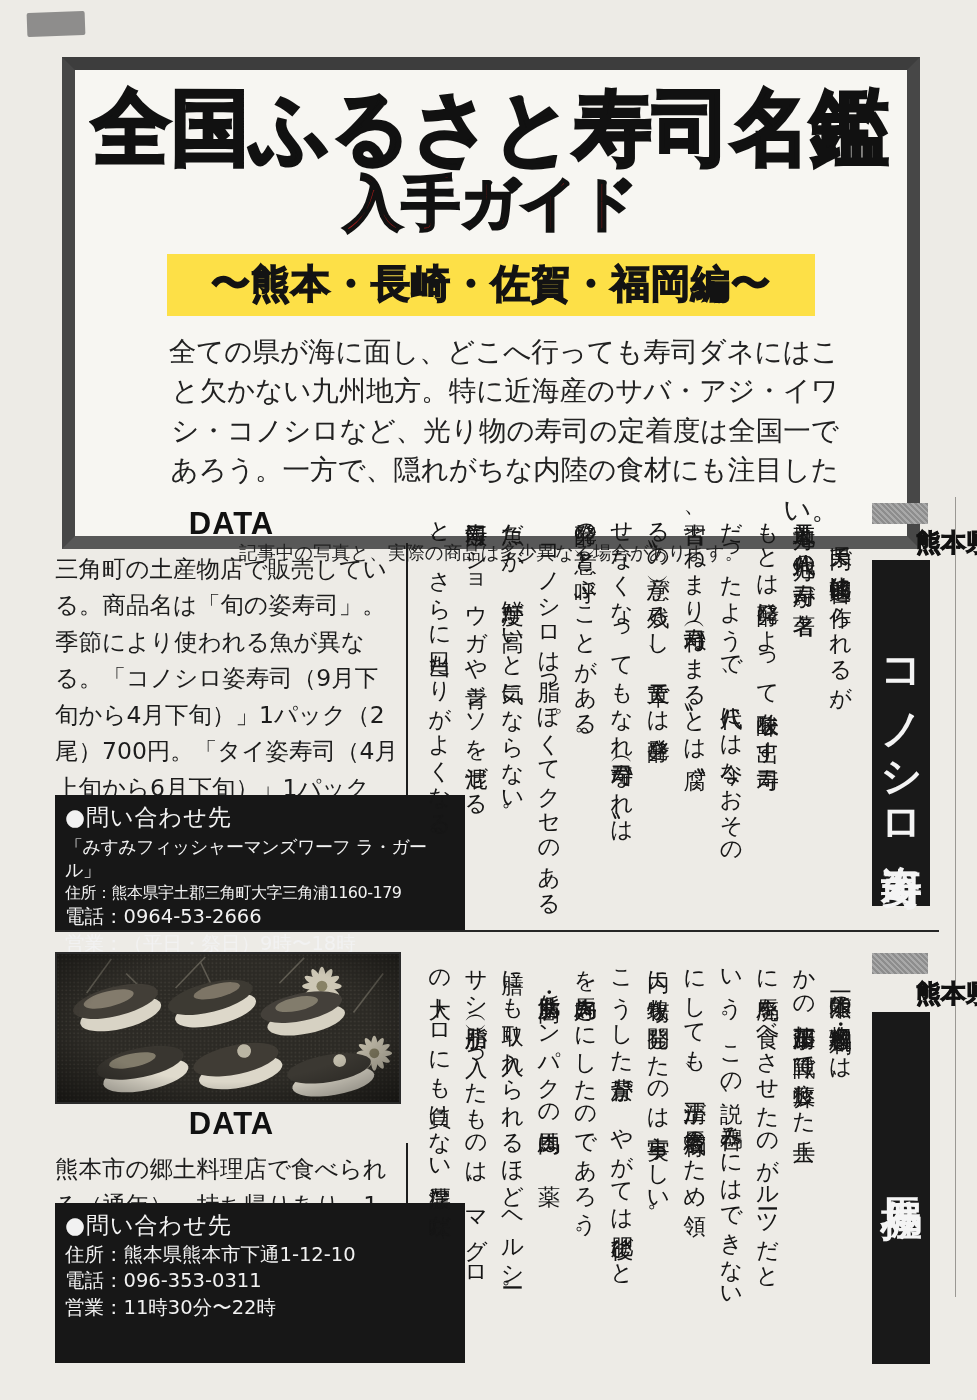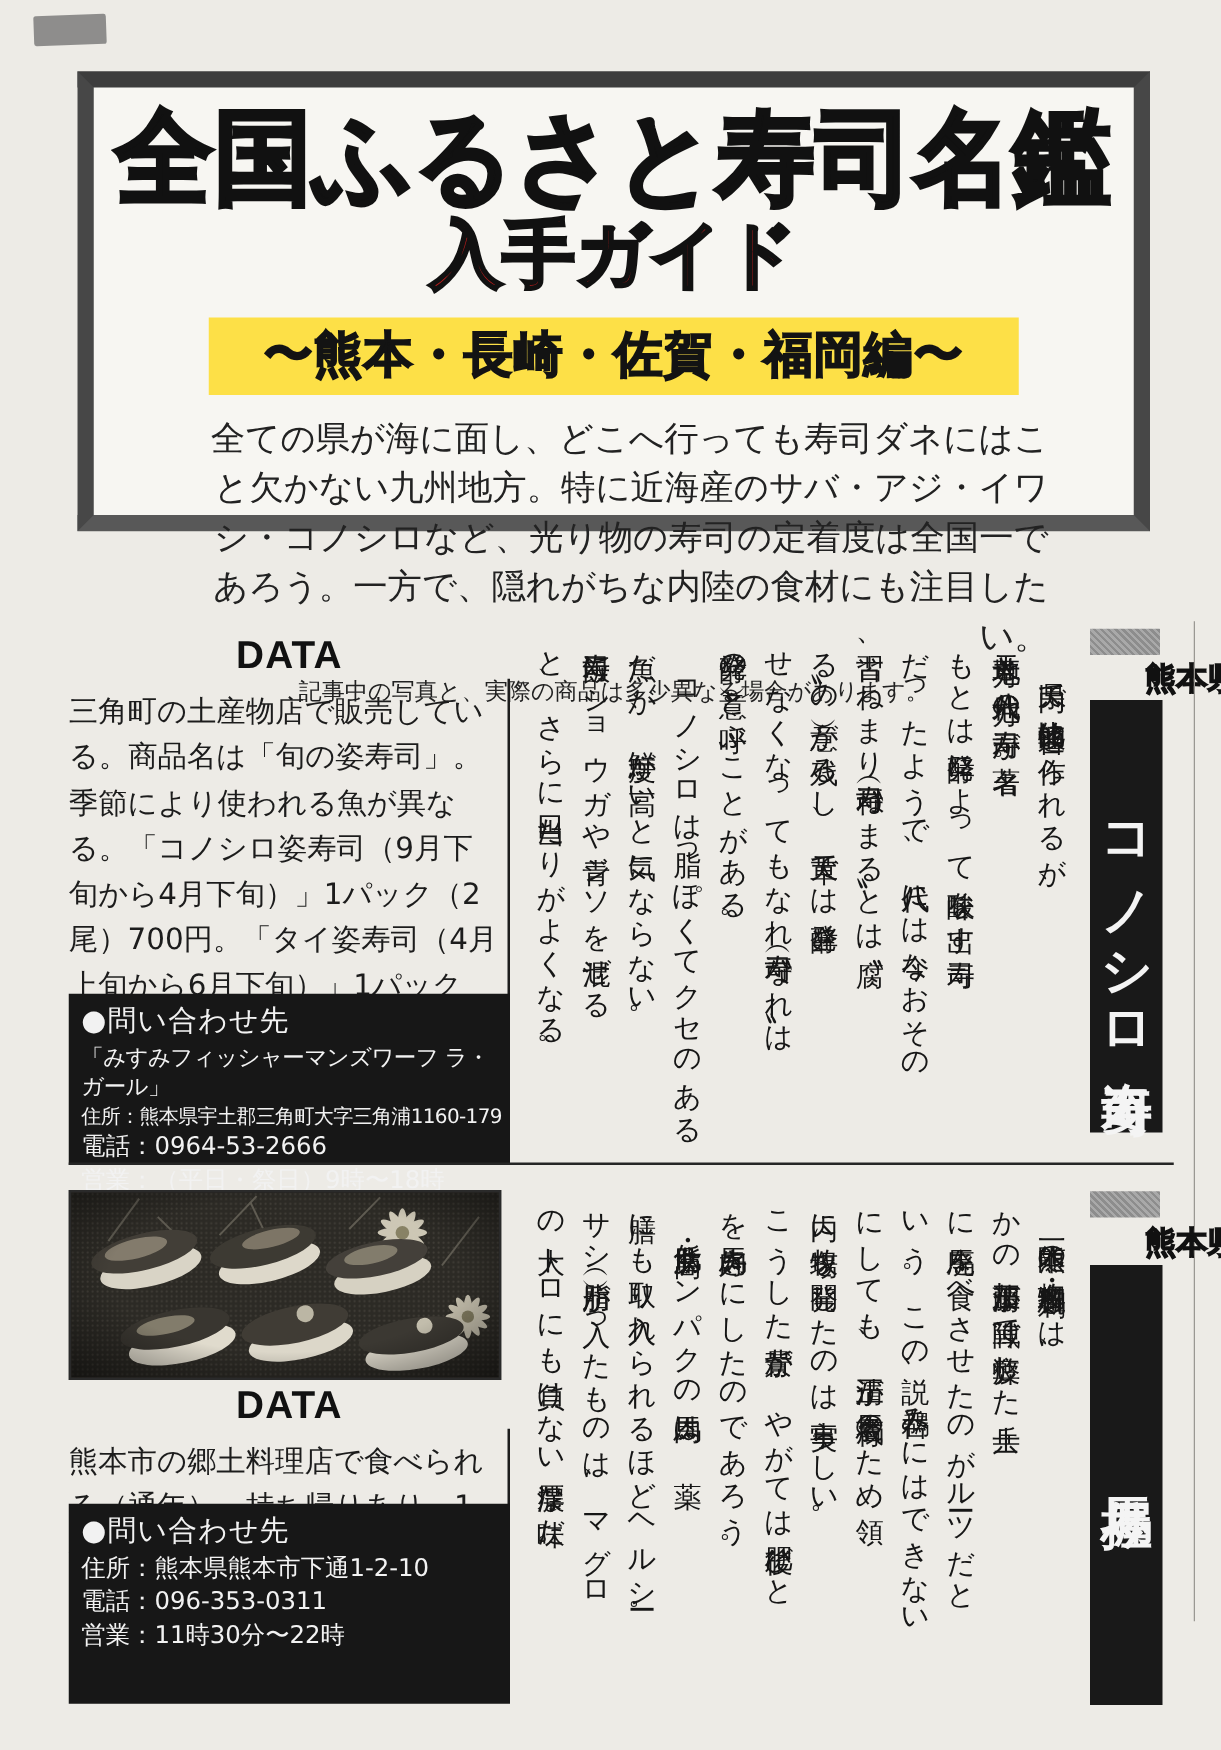--- a/index.html
+++ b/index.html
@@ -3,21 +3,21 @@
 <meta charset="utf-8">
 <style>
   * { margin:0; padding:0; box-sizing:border-box; }
   body { background:#cfcdc8; font-family:"DejaVu Sans","Liberation Sans",sans-serif; }
   .page {
     position:relative; width:977px; height:1400px; margin:0 auto;
     background:#edebe6; overflow:hidden; color:#1a1a1a;
   }
   
   .header-box {
-    position:absolute; left:62px; top:57px; width:858px; height:368px;
+    position:absolute; left:62px; top:57px; width:858px; height:492px;
     background:#f7f6f2;
     border:13px solid #474747;
     border-top-color:#3d3d3d; border-bottom-color:#585858;
     padding:18px 10px 16px 10px; text-align:center;
   }
   .header-title {
     font-size:78px; font-weight:bold; letter-spacing:1px; line-height:1.02;
     color:#111; -webkit-text-stroke:3px #111; transform:scaleY(1.06);
     white-space:nowrap;
   }
@@ -81,21 +81,21 @@
     font-size:31px; font-weight:bold; letter-spacing:1px; color:#111;
     line-height:1;
   }
   .data-rule { flex:1; height:4px; background:#1d1d1d; margin-left:10px; margin-top:4px; }
   .data-text {
     border-right:2px solid #1d1d1d;
     padding:8px 6px 10px 0; font-size:23.5px; line-height:1.55; color:#1c1c1c;
   }
   
   .contact-box {
-    position:absolute; left:55px; width:353px; background:#171717; color:#f2f2f2;
+    position:absolute; left:55px; width:410px; background:#171717; color:#f2f2f2;
     padding:8px 6px 8px 10px; line-height:1.3;
   }
   #contact-1 { top:295px; height:137px; }
   #contact-2 { top:255px; height:160px; }
   .contact-heading { font-size:23px; letter-spacing:1px; }
   .contact-name { font-size:18px; letter-spacing:-0.5px; margin-top:2px; }
   #contact-2 .contact-name { font-size:21px; }
   .contact-line { font-size:19.5px; margin-top:1px; }
   .contact-line.small { font-size:16px; letter-spacing:-0.5px; }
 
@@ -267,21 +267,21 @@
     <div class="data-block" id="data-2">
       <div class="data-heading">
         <span class="data-word">DATA</span>
         <span class="data-rule"></span>
       </div>
       <p class="data-text">熊本市の郷土料理店で食べられる（通年）。持ち帰りあり。1個350円（税別）。</p>
     </div>
 
     <div class="contact-box" id="contact-2">
       <div class="contact-heading">●問い合わせ先</div>
-      <div class="contact-line">住所：熊本県熊本市下通1-2-10</div>
+      <div class="contact-line">住所：熊本県熊本市下通1-12-10</div>
       <div class="contact-line">電話：096-353-0311</div>
       <div class="contact-line">営業：11時30分〜22時</div>
     </div>
 
     <div class="vtext">
       <div class="vcol">　熊本随一の名物料理・馬刺しは、</div>
       <div class="vcol">かの加藤清正が戦陣で疲弊した兵士</div>
       <div class="vcol">に廃馬を食べさせたのがルーツだと</div>
       <div class="vcol">いう。この説、鵜呑みにはできない</div>
       <div class="vcol">にしても、清正が名馬育成のため領</div>

